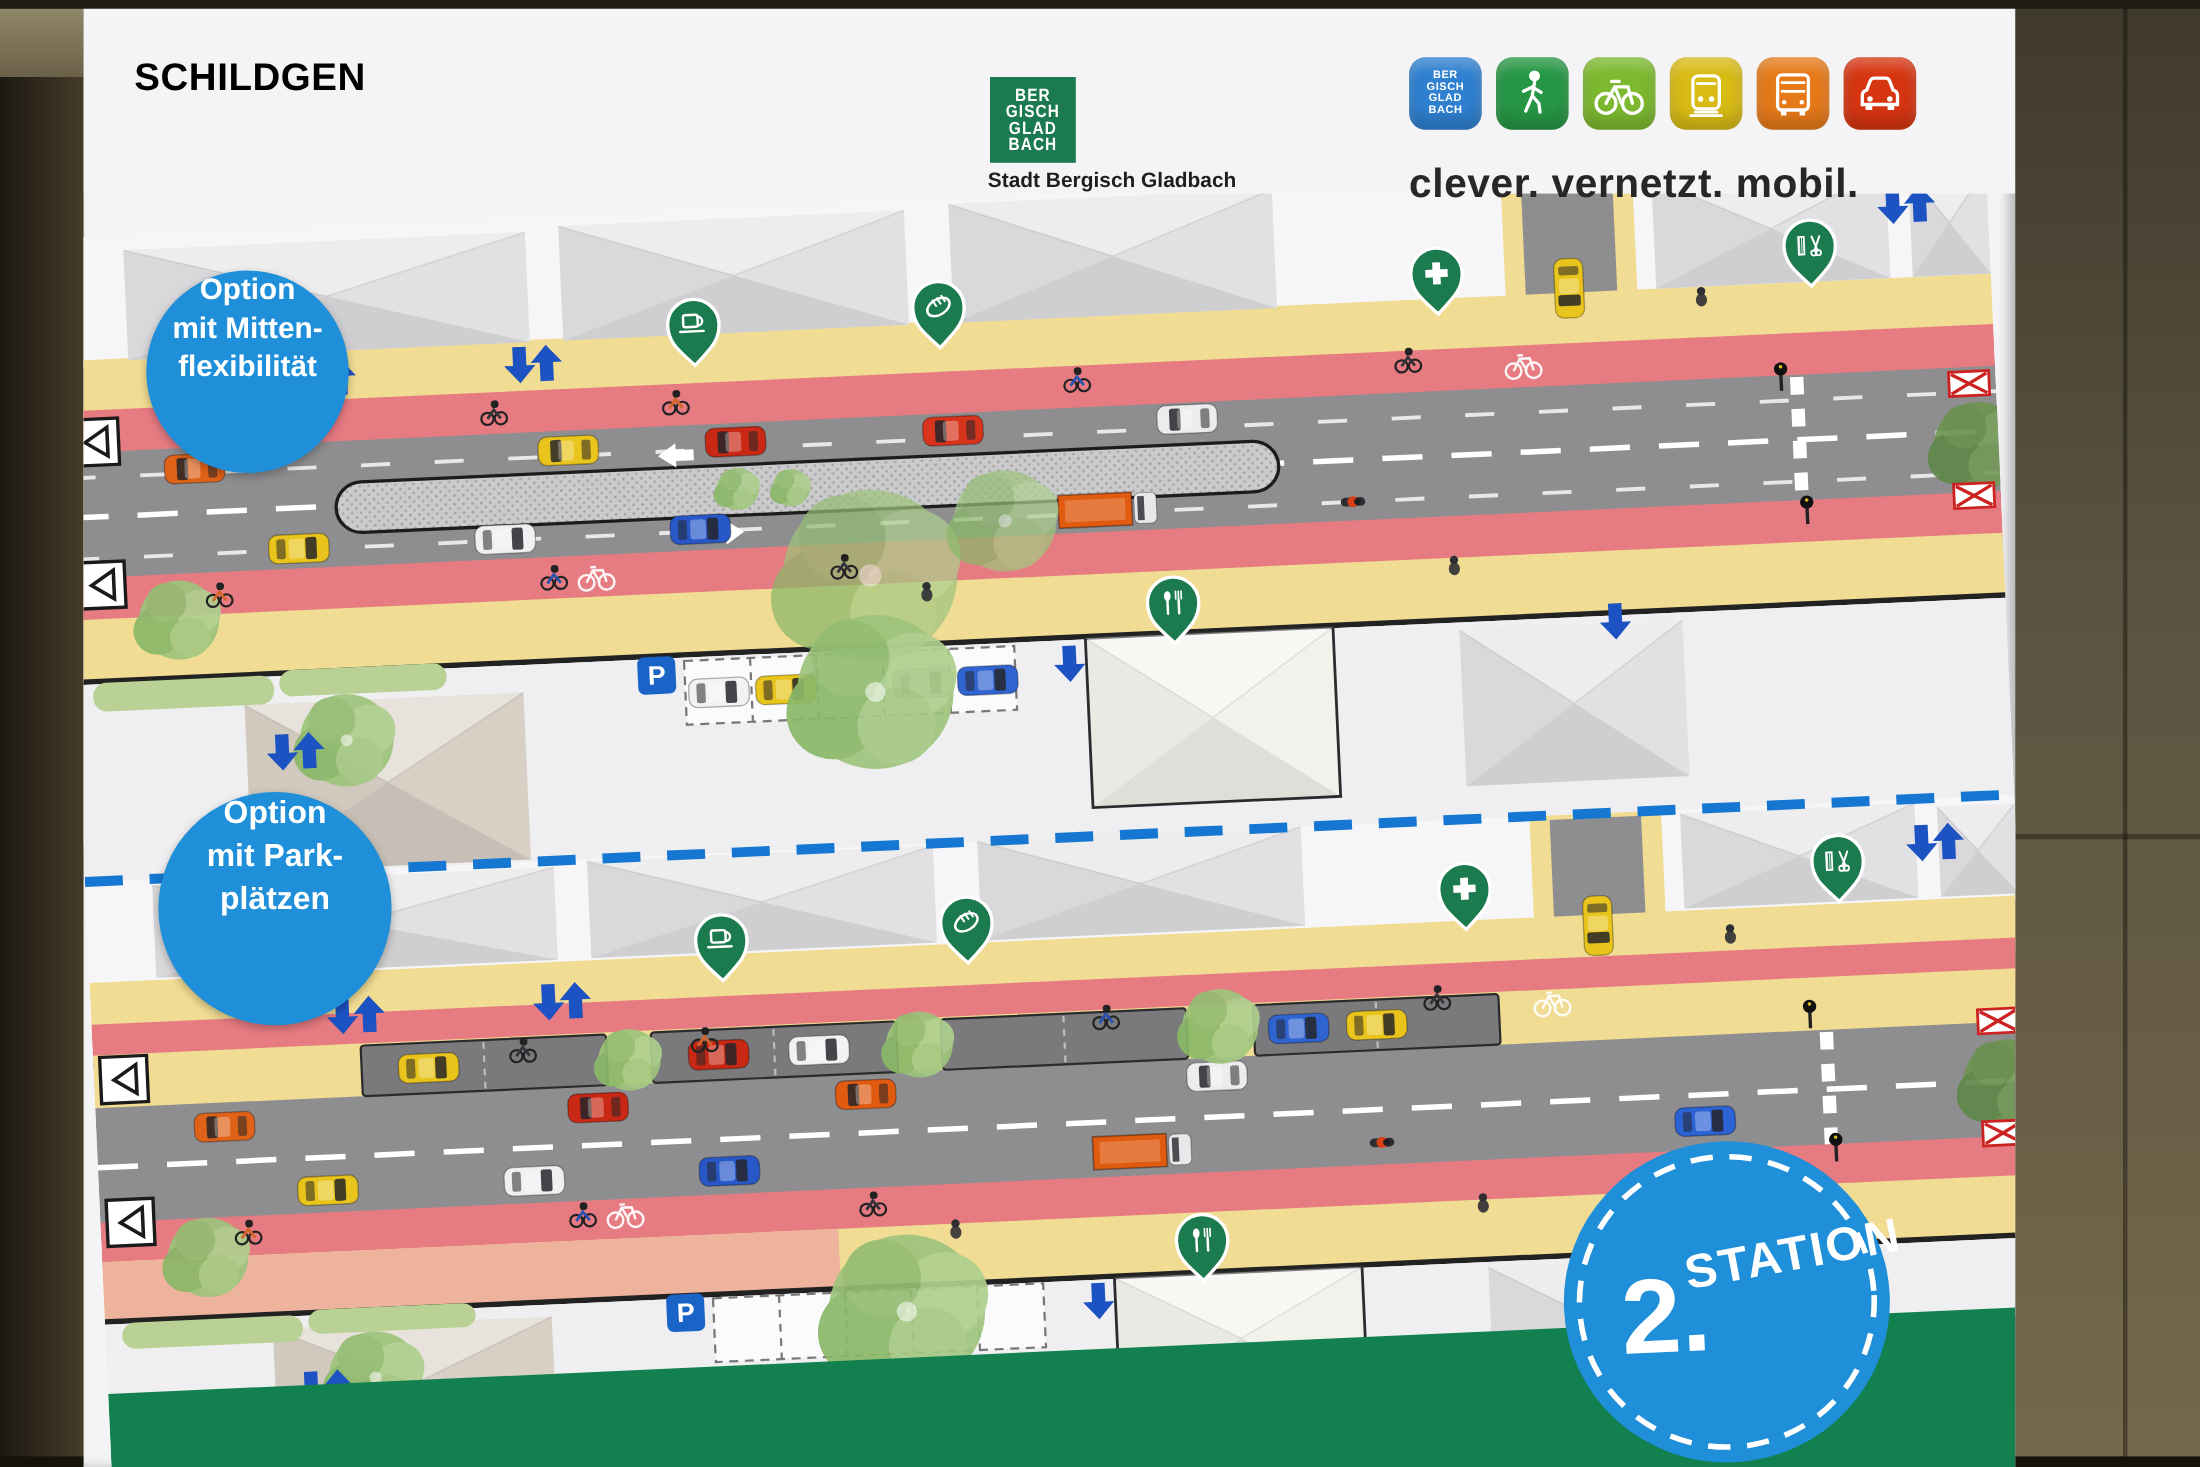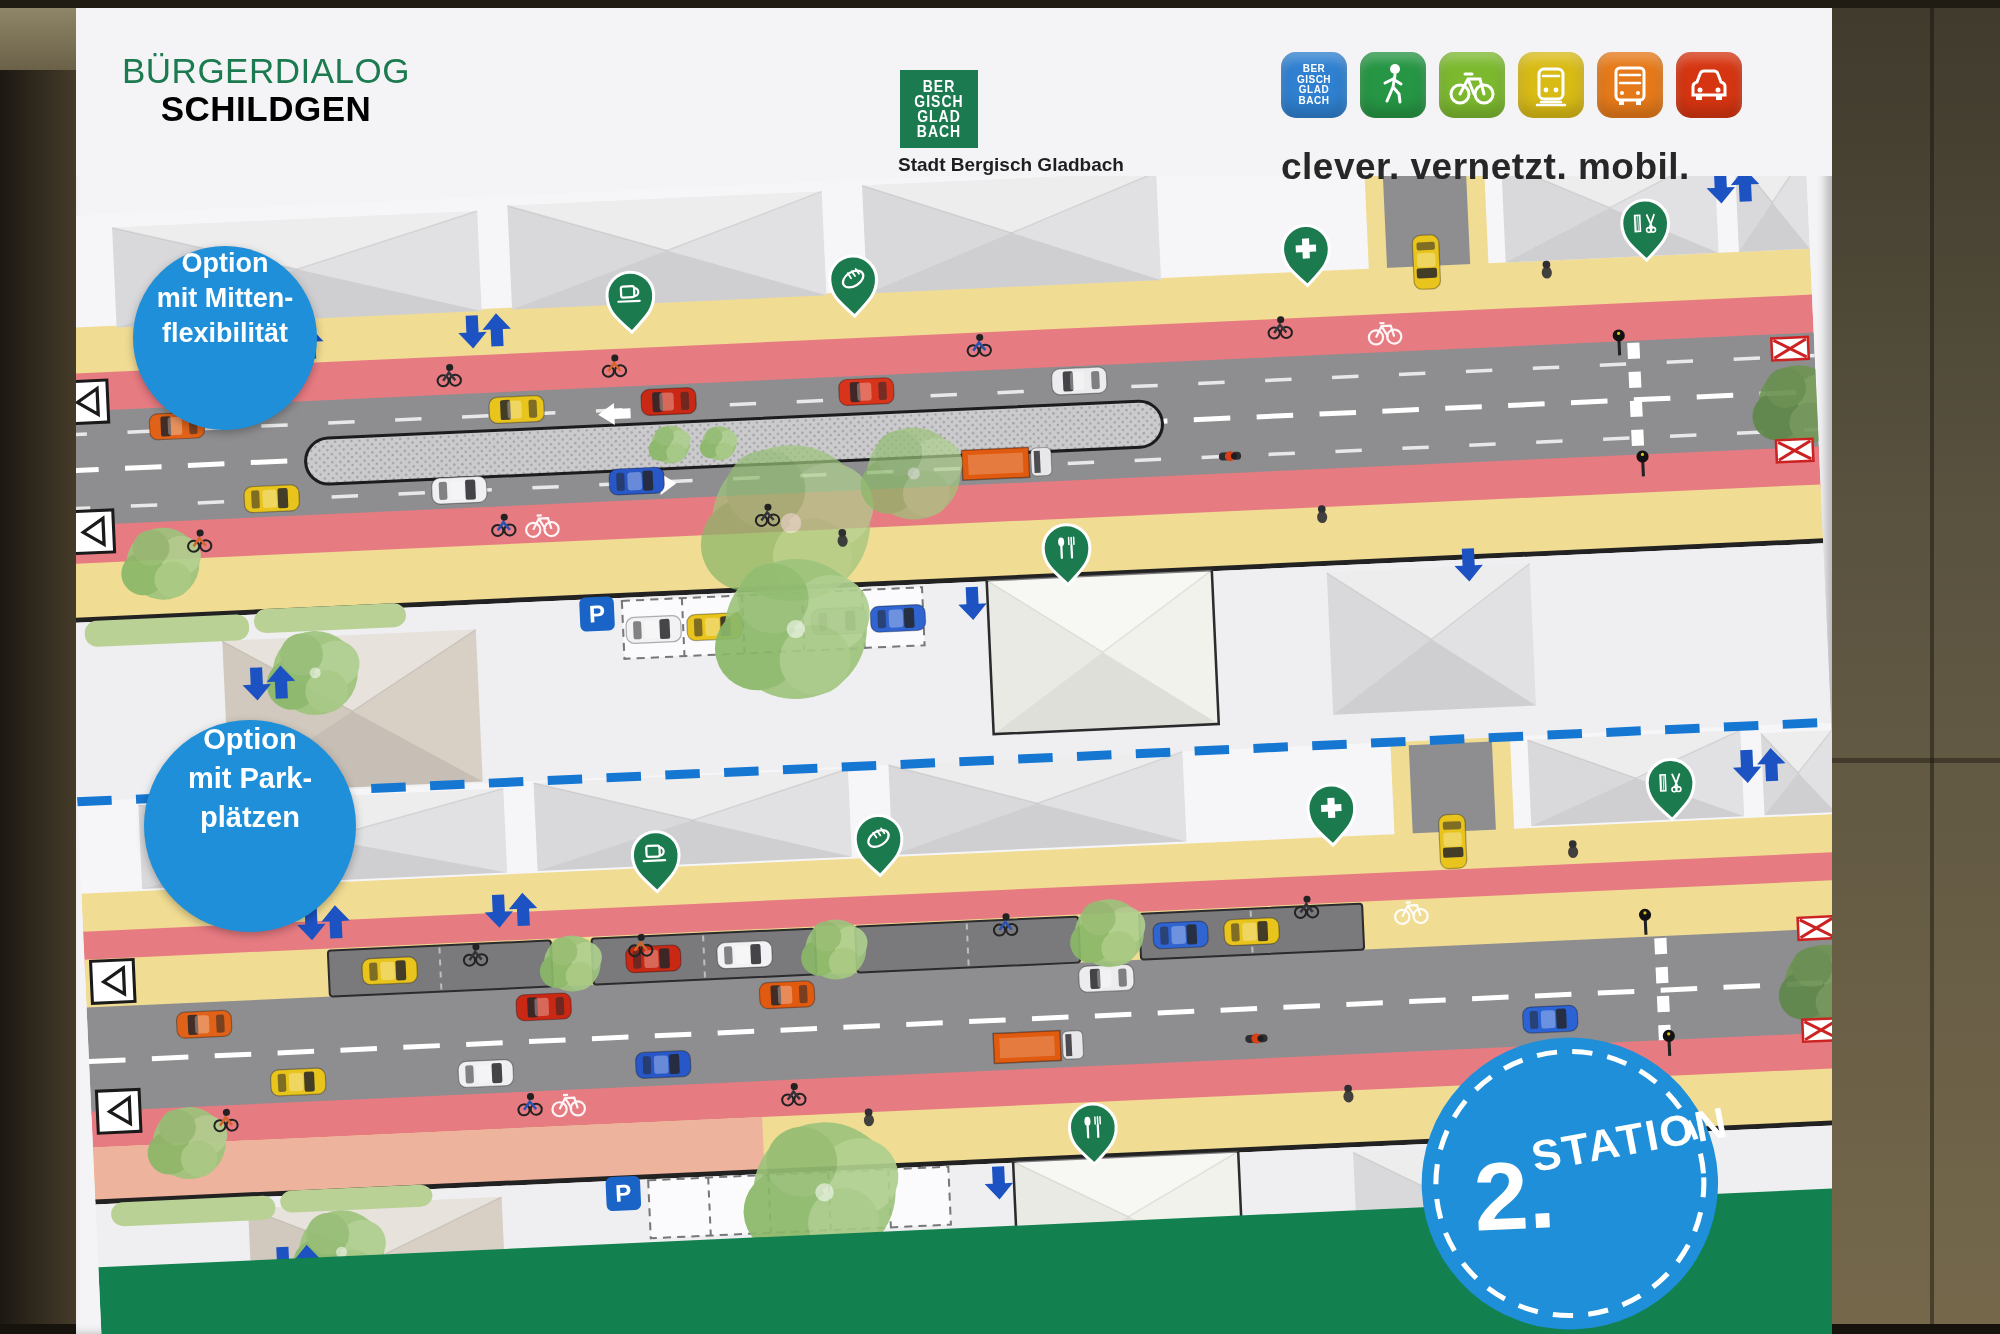--- a/index.html
+++ b/index.html
@@ -875,21 +875,20 @@
         <circle cx="1452" cy="1035" r="146" fill="#1e8fd8"></circle>
         <circle cx="1452" cy="1035" r="132" fill="none" stroke="#ffffff" stroke-width="5" stroke-dasharray="20 15"></circle>
         <text x="1357" y="1078" font-size="96" font-weight="bold" fill="#ffffff">2.</text>
         <text x="1418" y="1022" font-size="43" font-weight="bold" fill="#ffffff" letter-spacing="2" transform="rotate(-8 1418 1022)">STATION</text>
       </g>
     </svg>
   </div>
 
   <div id="poster-header">
     <div class="title">
-      <div class="l1">BÜRGERDIALOG</div>
       <div class="l2">SCHILDGEN</div>
     </div>
     <div class="city-logo">
       <span>BER</span>
       <span>GISCH</span>
       <span>GLAD</span>
       <span>BACH</span>
     </div>
     <div class="city-name">Stadt Bergisch Gladbach</div>
     <div id="tiles">

